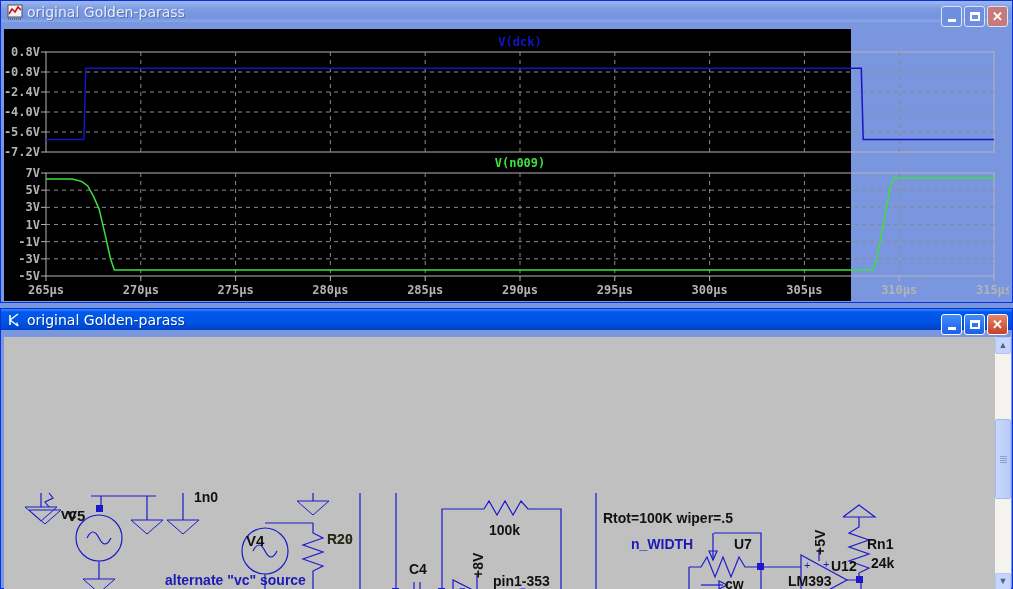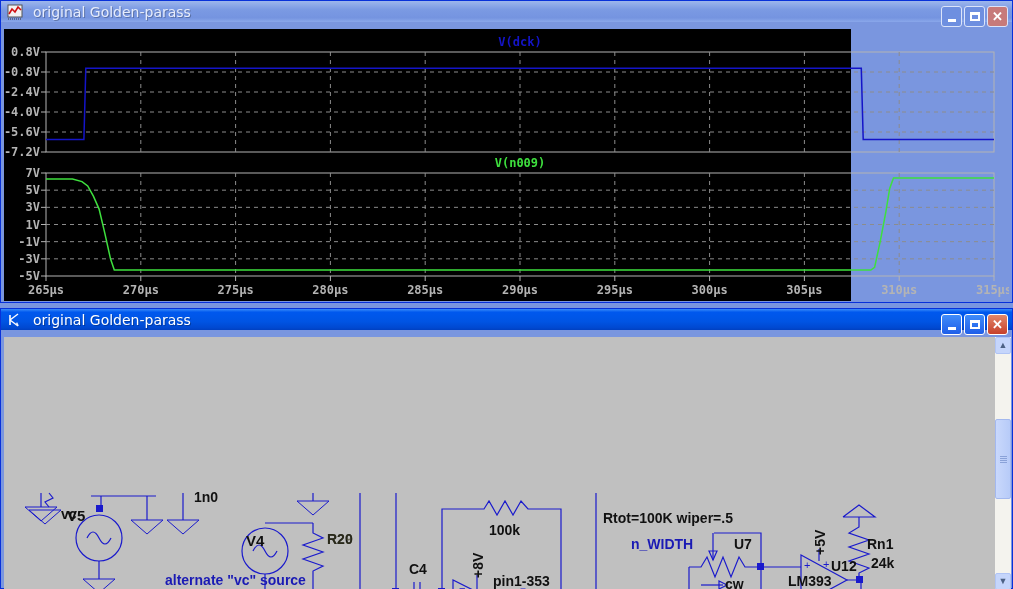--- a/index.html
+++ b/index.html
@@ -1,18 +1,18 @@
 <!DOCTYPE html>
 <html><head>
 <meta charset="utf-8">
 <style>
   html,body{margin:0;padding:0;}
   body{width:1013px;height:589px;overflow:hidden;background:#7a96df;position:relative;font-family:"Liberation Sans",sans-serif;}
   .win{position:absolute;left:0;width:1013px;border:1px solid #0831d9;box-sizing:border-box;}
-  .titlebar{position:absolute;left:0;right:0;top:0;height:21px;display:flex;align-items:center;gap:6px;}
+  .titlebar{position:absolute;left:0;right:0;top:0;height:21px;display:flex;align-items:center;}
   .titlebar.inactive{background:linear-gradient(#9db6ec,#7b9ae3 40%,#7594e0 80%,#8aa7ea);}
   .titlebar.active{background:linear-gradient(#3a8cf9,#0058ee 15%,#0054e3 60%,#0048d0 90%,#0040c0);}
   .titlebar .title{color:#fff;font-size:14px;margin-left:4px;font-family:"DejaVu Sans",sans-serif;text-shadow:1px 1px 0 rgba(0,0,0,0.25);}
   .titlebar.inactive .title{color:#e6ecfb;}
   .app-icon{width:16px;height:16px;margin-left:6px;}
   .btns{position:absolute;right:4px;top:5px;display:flex;gap:2px;}
   .btn{width:21px;height:21px;border:1px solid #fff;border-radius:3px;box-sizing:border-box;display:flex;align-items:center;justify-content:center;color:#fff;font-weight:bold;font-size:13px;}
   .inactive .btn{background:#6e8fe0;border-color:#dbe4fa;}
   .inactive .btn.close{background:#c77a7a;}
   .active .btn{background:linear-gradient(#3f8cfa,#1f5ee8);}

